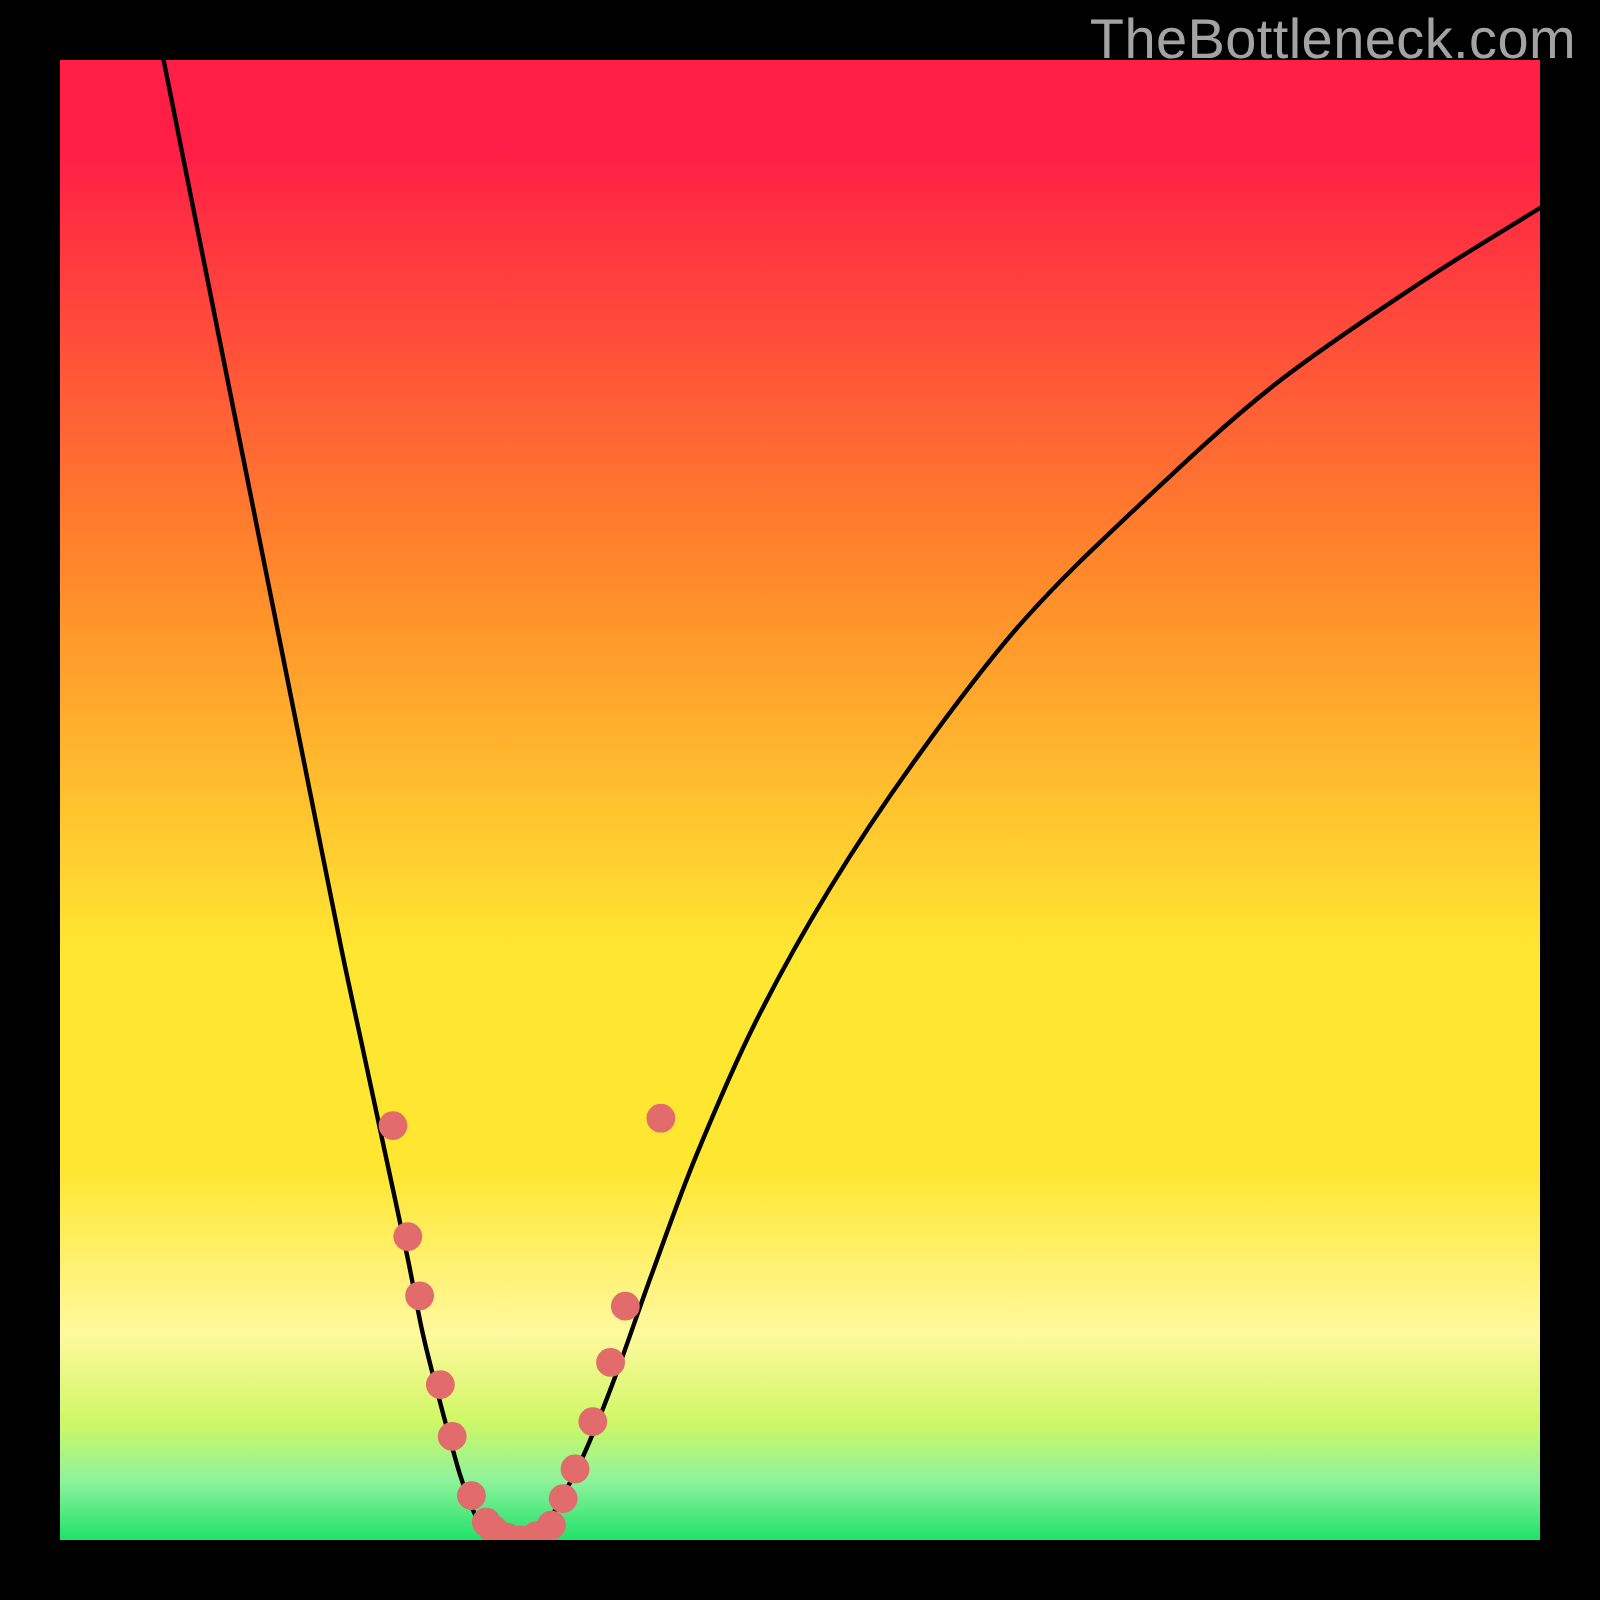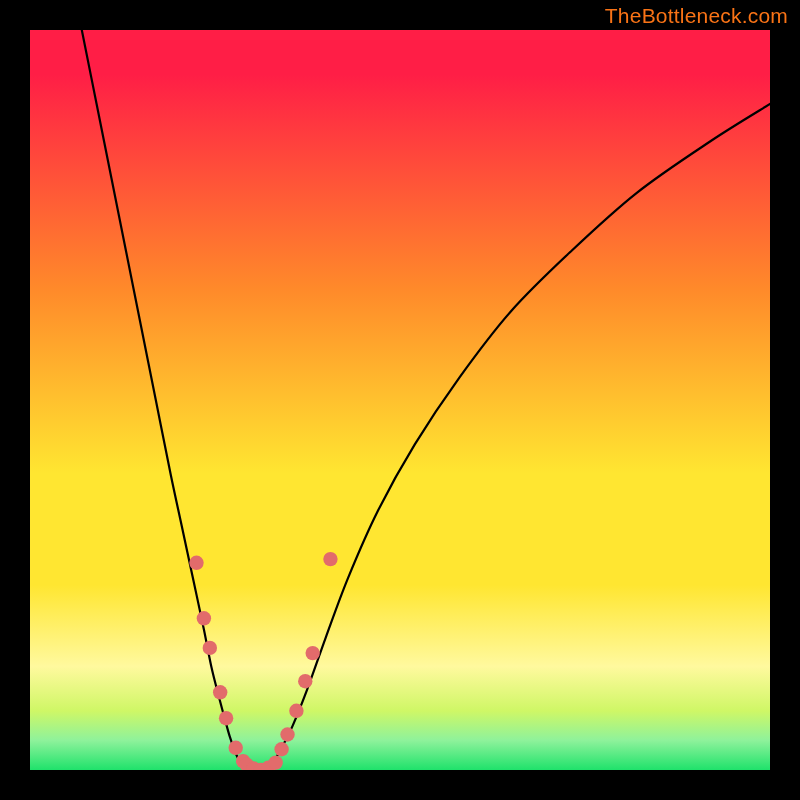--- a/index.html
+++ b/index.html
@@ -34,22 +34,22 @@
   svg.curve-layer {
     position: absolute;
     left: 0; top: 0;
     width: 740px;
     height: 740px;
   }
   .watermark {
     position: absolute;
     top: 4px;
     right: 12px;
-    color: #f97316;
-    font-size: 21px;
+    color: #a3a3a3;
+    font-size: 28px;
     font-weight: 400;
     letter-spacing: 0.2px;
     font-family: Arial, Helvetica, sans-serif;
   }
 </style>
 </head>
 <body>
 
 <div class="frame">
 

